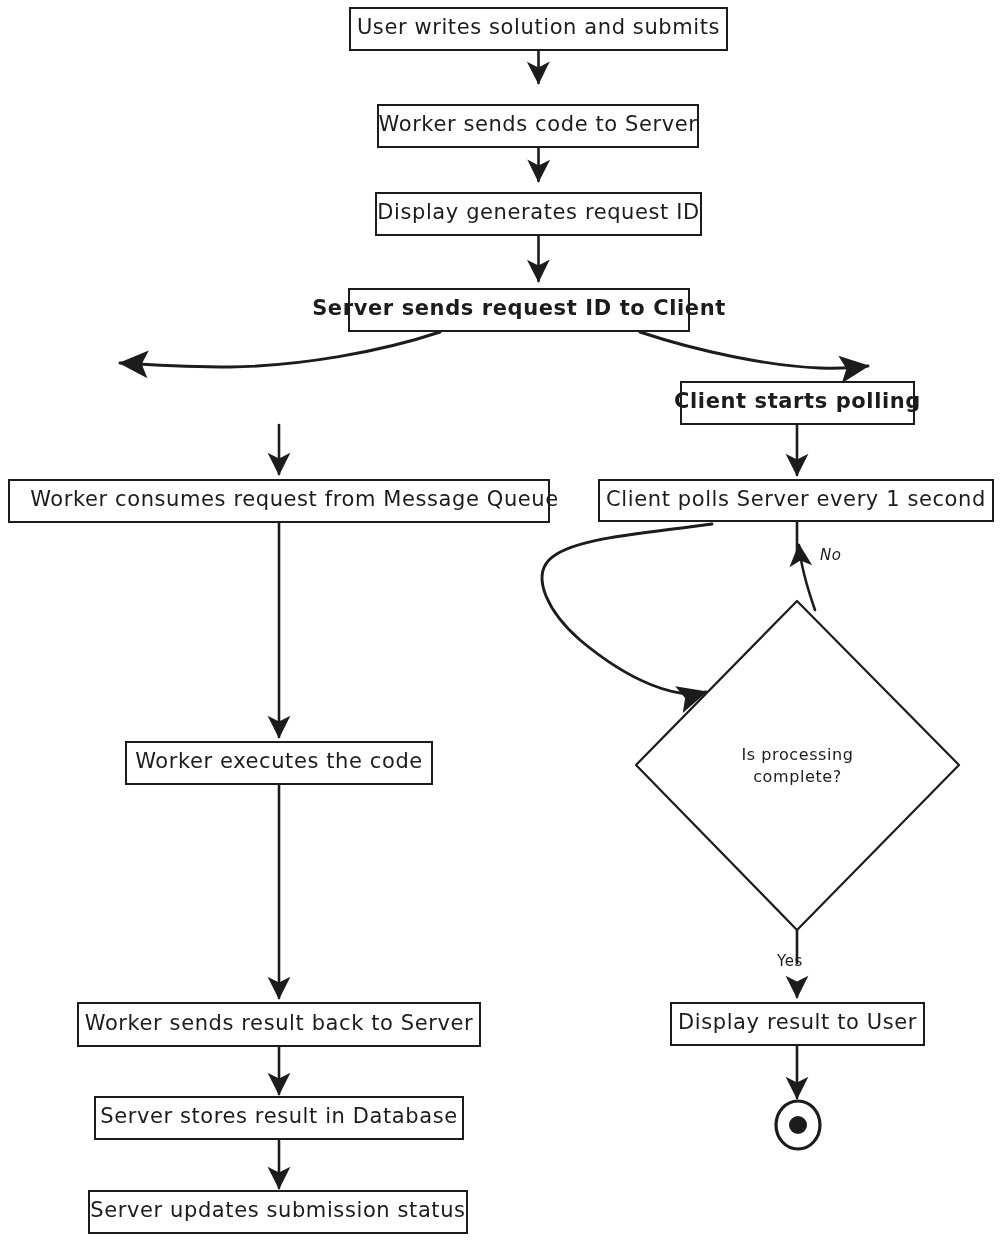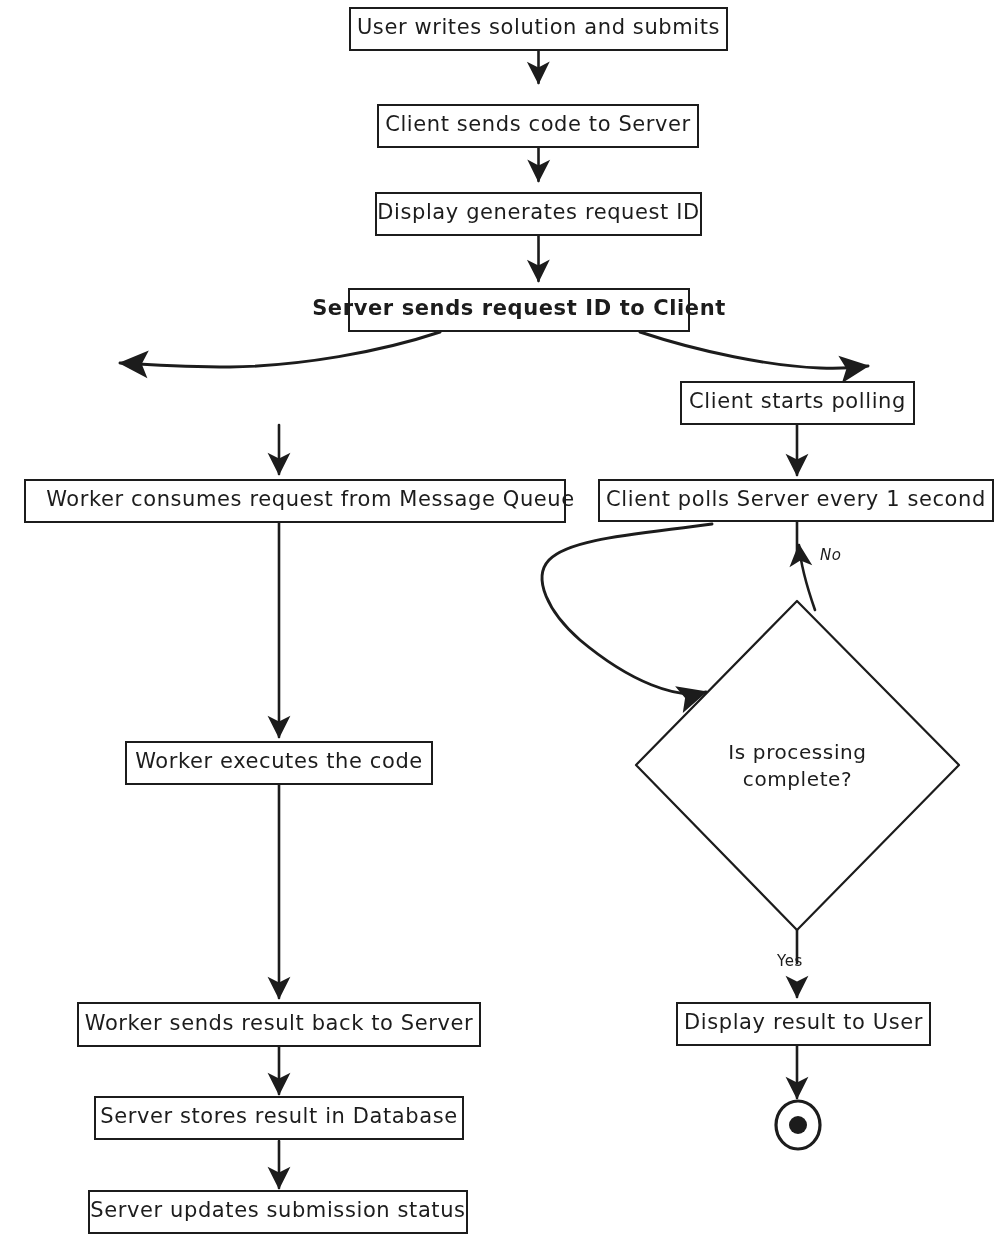--- a/index.html
+++ b/index.html
@@ -55,21 +55,21 @@
     position: absolute;
     left: 0;
     top: 0;
     width: 100%;
     height: 100%;
     display: flex;
     flex-direction: column;
     align-items: center;
     justify-content: center;
     color: #1c1c1c;
-    font-size: 20px;
+    font-size: 16px;
     letter-spacing: 0.6px;
     line-height: 1.35;
     text-align: center;
     pointer-events: none;
   }
   .edge-label {
     position: absolute;
     color: #1c1c1c;
     font-size: 15px;
     font-style: italic;
@@ -132,61 +132,61 @@
       <ellipse cx="798" cy="1125" rx="22" ry="24" stroke-width="3.2" fill="#ffffff"></ellipse>
       <circle cx="798" cy="1125" r="9" fill="#1c1c1c" stroke="none"></circle>
     </g>
   </svg>
 
   <div class="node-box" style="left:349px; top:7px; width:379px; height:44px;">
     <span class="node-label">User writes solution and submits</span>
   </div>
 
   <div class="node-box" style="left:377px; top:104px; width:322px; height:44px;">
-    <span class="node-label">Client sends code to Server</span>
+    <span class="node-label">Worker sends code to Server</span>
   </div>
 
   <div class="node-box" style="left:375px; top:192px; width:327px; height:44px;">
     <span class="node-label">Display generates request ID</span>
   </div>
 
   <div class="node-box" style="left:348px; top:288px; width:342px; height:44px;font-weight:bold;">
     <span class="node-label">Server sends request ID to Client</span>
   </div>
 
 
-  <div class="node-box" style="left:24px; top:479px; width:542px; height:44px;padding-left:31px;">
+  <div class="node-box" style="left:8px; top:479px; width:542px; height:44px;padding-left:31px;">
     <span class="node-label">Worker consumes request from Message Queue</span>
   </div>
 
   <div class="node-box" style="left:125px; top:741px; width:308px; height:44px;">
     <span class="node-label">Worker executes the code</span>
   </div>
 
   <div class="node-box" style="left:77px; top:1002px; width:404px; height:45px;">
     <span class="node-label">Worker sends result back to Server</span>
   </div>
 
   <div class="node-box" style="left:94px; top:1096px; width:370px; height:44px;">
     <span class="node-label">Server stores result in Database</span>
   </div>
 
   <div class="node-box" style="left:88px; top:1190px; width:380px; height:44px;">
     <span class="node-label">Server updates submission status</span>
   </div>
 
-  <div class="node-box" style="left:680px; top:381px; width:235px; height:44px;">
+  <div class="node-box" style="left:680px; top:381px; width:235px; height:44px;font-weight:bold;">
     <span class="node-label">Client starts polling</span>
   </div>
 
   <div class="node-box" style="left:598px; top:479px; width:396px; height:43px;">
     <span class="node-label">Client polls Server every 1 second</span>
   </div>
 
-  <div class="node-box" style="left:670px; top:1002px; width:255px; height:44px;margin-left:6px;">
+  <div class="node-box" style="left:670px; top:1002px; width:255px; height:44px;">
     <span class="node-label">Display result to User</span>
   </div>
 
   <div class="decision-wrap" style="left:636px; top:601px; width:323px; height:330px;">
     <div class="decision-label">
       <span>Is processing</span>
       <span>complete?</span>
     </div>
   </div>
 

